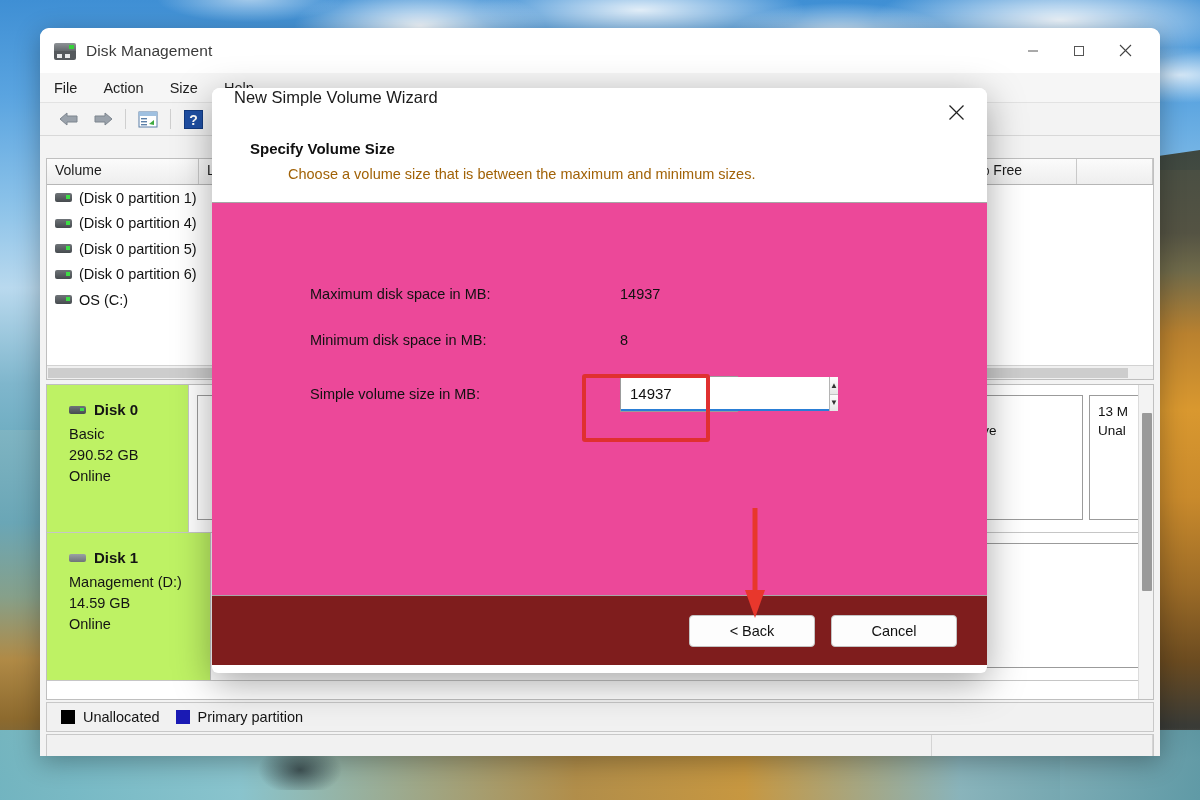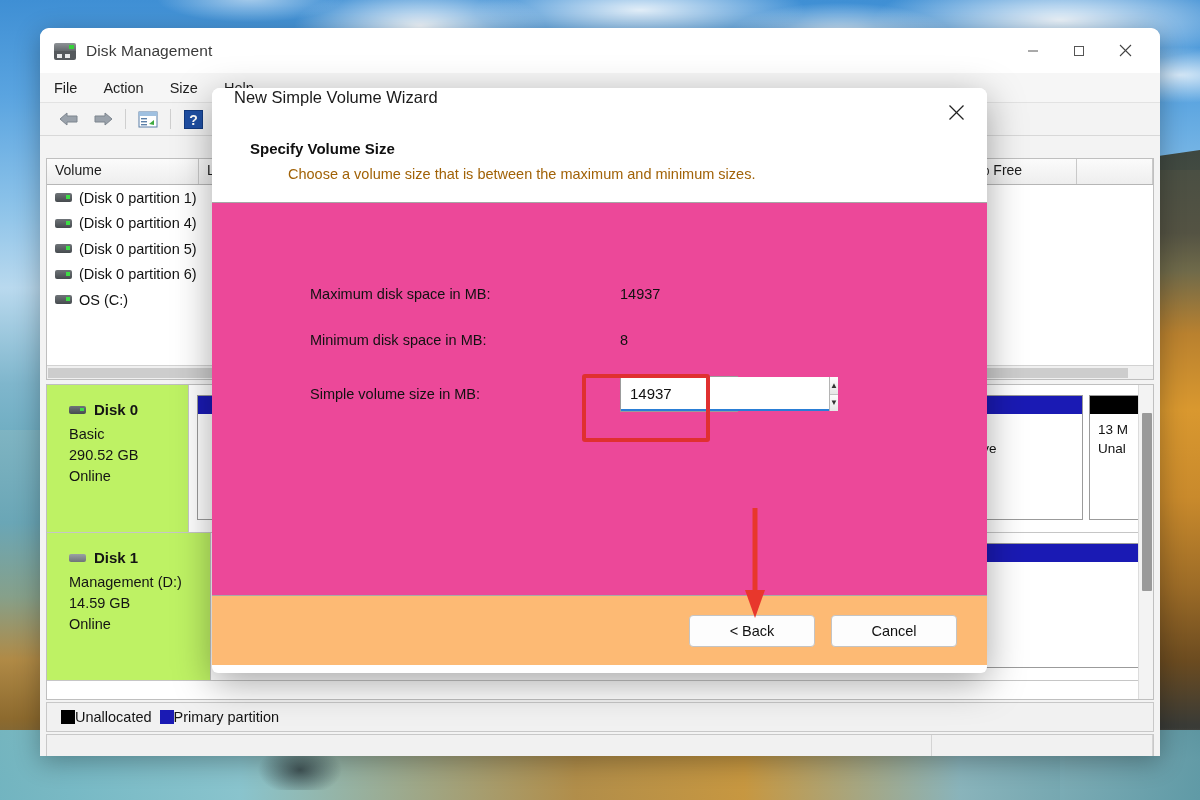--- a/index.html
+++ b/index.html
@@ -156,37 +156,37 @@
   .disk-info .dname { font-weight: bold; font-size: 15px; display:flex; align-items:center; gap:8px; margin-bottom: 4px;}
   .disk-info .dico {
     width: 17px; height: 8px; border-radius: 2px;
     background: linear-gradient(#6f7478, #464b4f); position: relative;
   }
   .disk-info .dico.plain { background: linear-gradient(#9aa0a4, #6e7478); }
   .disk-info .dico::after { content:""; position:absolute; right:2px; top:2px; width:4px; height:3px; background:#3ddc46; }
   .disk-info .dico.plain::after { background: transparent; }
   .parts { flex: 1; display: flex; padding: 10px 8px 12px 8px; gap: 6px; }
   .part {
-    border: 1px solid #9b9b9b; background: #fff; display: flex; flex-direction: column;
+    border: 1px solid #9b9b9b; background: #fff; display: flex; flex-direction: row;
     font-size: 13.5px; color: #111;
   }
   .part .bar { height: 18px; }
   .part .ptxt { padding: 6px 8px; line-height: 19px; white-space: nowrap; overflow: hidden; }
 
   #dv-scroll {
     position: absolute; right: 0; top: 0; width: 15px; height: 100%;
     background: #f3f3f3; border-left: 1px solid #dcdcdc;
   }
   #dv-scroll .thumb { position: absolute; left: 3px; top: 28px; width: 10px; height: 178px; background: #9a9a9a; border-radius: 1px; }
 
   
   #legend {
     position: absolute; left: 6px; top: 674px; width: 1108px; height: 30px;
     background: #f1f1f1; border: 1px solid #c8c8c8; display: flex; align-items: center;
-    padding-left: 14px; gap: 0; font-size: 14.5px; color: #141414;
+    padding-left: 14px; gap: 8px; font-size: 14.5px; color: #141414;
   }
   .sw { width: 14px; height: 14px; }
   #statusbar {
     position: absolute; left: 6px; top: 706px; width: 1108px; height: 42px;
     background: #f1f1f1; border: 1px solid #c8c8c8; display: flex;
   }
   #statusbar .seg { border-right: 1px solid #d4d4d4; }
 
   
   #wizard {
@@ -228,21 +228,21 @@
   .spin-b {
     flex: 1; background: linear-gradient(#fdfdfd,#e6e6e6); display: flex;
     align-items: center; justify-content: center; color: #333; font-size: 8px;
   }
   .spin-b + .spin-b { border-top: 1px solid #c2c2c2; }
   #spin-highlight {
     position: absolute; left: 582px; top: 374px; width: 128px; height: 68px;
     border: 4px solid #e03030; border-radius: 3px; pointer-events: none;
   }
   #wiz-footer {
-    height: 70px; background: #fdba74; border-top: 1px solid #a8a8a8;
+    height: 70px; background: #7f1d1d; border-top: 1px solid #a8a8a8;
     display: flex; align-items: center; justify-content: flex-end;
     padding-right: 30px; gap: 16px;
   }
   .wbtn {
     width: 126px; height: 32px; background: #fdfdfd; border: 1px solid #c4c4c4;
     border-radius: 4px; font-size: 14.5px; color: #111; font-family: "Liberation Sans", sans-serif;
     display: flex; align-items: center; justify-content: center;
   }
   .wbtn.primary { border: 1px solid #7fb3e3; box-shadow: 0 0 0 1px #cfe4f7 inset; }
 

